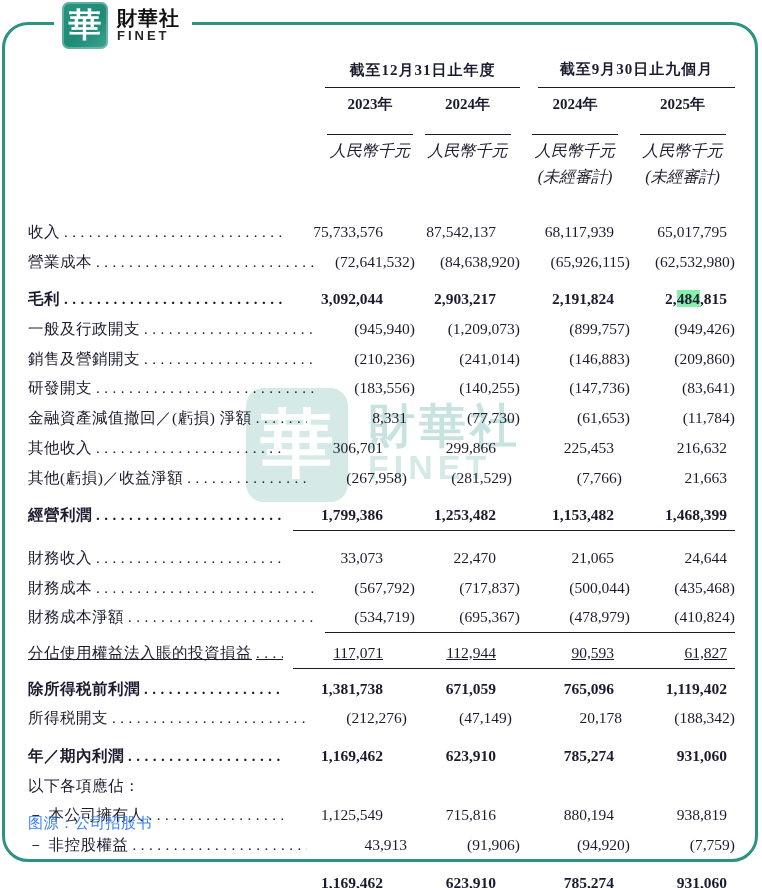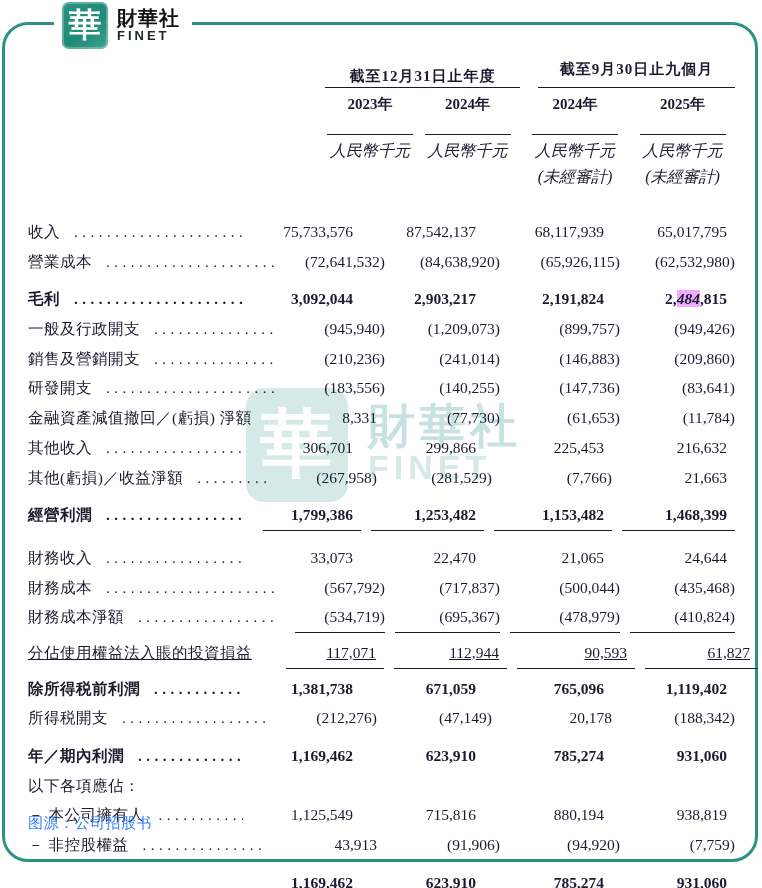--- a/index.html
+++ b/index.html
@@ -30,46 +30,46 @@
              font-size:74px;font-weight:bold;color:rgba(255,255,255,.95);}
   #wm-text{margin-left:20px;padding-top:14px;font-family:"Liberation Sans","DejaVu Sans",sans-serif;}
   #wm-zh{font-size:47px;font-weight:bold;color:rgba(44,147,132,.26);letter-spacing:4px;line-height:1;}
   #wm-en{font-size:34px;font-weight:bold;color:rgba(44,147,132,.20);letter-spacing:5px;line-height:1.1;}
 
   
   #tablewrap{position:absolute;left:28px;top:60px;width:707px;z-index:1;}
   .spacer{flex:1;}
   .hrow{display:flex;align-items:flex-end;}
   .group{font-weight:bold;font-size:15px;letter-spacing:1px;text-align:center;}
-  .g1{width:195px;border-bottom:1.5px solid #1b1b2f;padding-bottom:1px;}
+  .g1{width:195px;border-bottom:1.5px solid #1b1b2f;padding-bottom:7px;}
   .g2{width:215px;}
   .g2 .g2inner{display:block;margin-left:18px;text-align:center;
                border-bottom:1.5px solid #1b1b2f;padding-bottom:8px;}
   .yrow{display:flex;margin-top:7px;}
   .yc{flex-shrink:0;text-align:center;font-weight:bold;font-size:15px;}
   .yr-inner{display:inline-block;min-width:86px;border-bottom:1.5px solid #1b1b2f;padding-bottom:20px;}
   .urow{display:flex;margin-top:6px;}
   .uc{flex-shrink:0;text-align:center;font-style:italic;font-size:16px;line-height:20px;}
 
   .tbody{margin-top:30px;}
-  .row{display:flex;align-items:baseline;height:29.7px;line-height:29.7px;font-size:15.5px;gap:10px;}
+  .row{display:flex;align-items:baseline;height:29.7px;line-height:29.7px;font-size:15.5px;}
   .row.bold{font-weight:bold;margin-top:8px;}
   .rlabel{white-space:nowrap;letter-spacing:0.5px;}
   .dots{flex:1;overflow:hidden;white-space:nowrap;margin:0 10px 0 4px;}
   .dots::after{content:"......................................................................";
                letter-spacing:4.5px;font-size:15px;}
   .row.nodots .dots::after{content:"";}
   .val{flex-shrink:0;text-align:right;padding-right:8px;white-space:nowrap;}
   .val.neg{padding-right:0;}
   .v0{width:90px;}.v1{width:105px;}.v2{width:110px;}.v3{width:105px;}
   .row.rule .val{border-bottom:1.4px solid #1b1b2f;}
   .tbody .row:nth-child(11){margin-top:13px;}
   .tbody .row:nth-child(14){margin-top:6px;text-decoration:underline;}
   .tbody .row:nth-child(15){margin-top:6px;}
-  .hl{background:#f0abfc;font-style:italic;}
+  .hl{background:#86efac;}
 
   #source-note{position:absolute;left:28px;top:814px;z-index:1;
                font-family:"Liberation Sans","DejaVu Sans",sans-serif;
                font-size:15px;color:#3b82f6;letter-spacing:0.5px;}
 </style>
 </head>
 <body>
 
 <div id="page">
   <div id="frame"></div>

